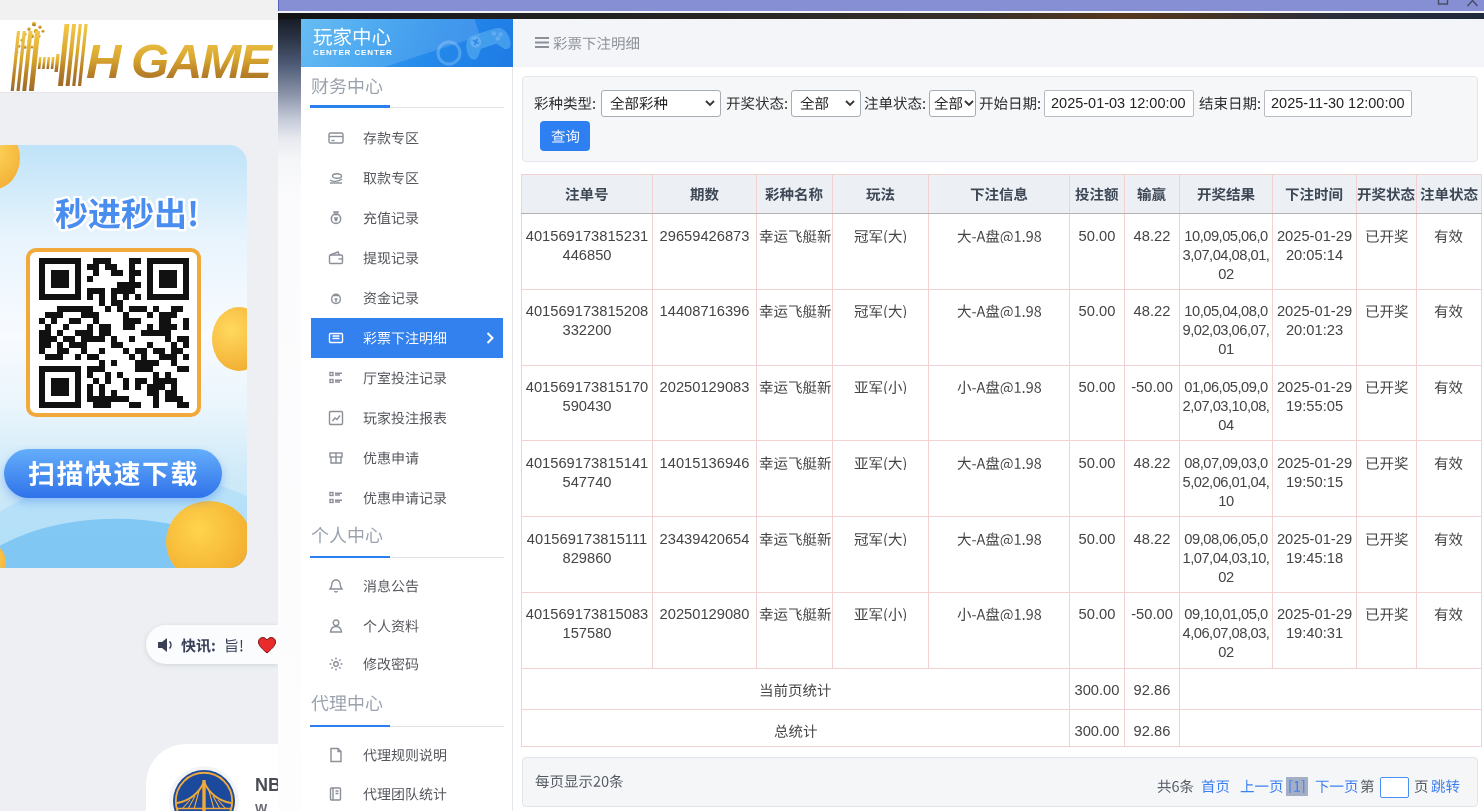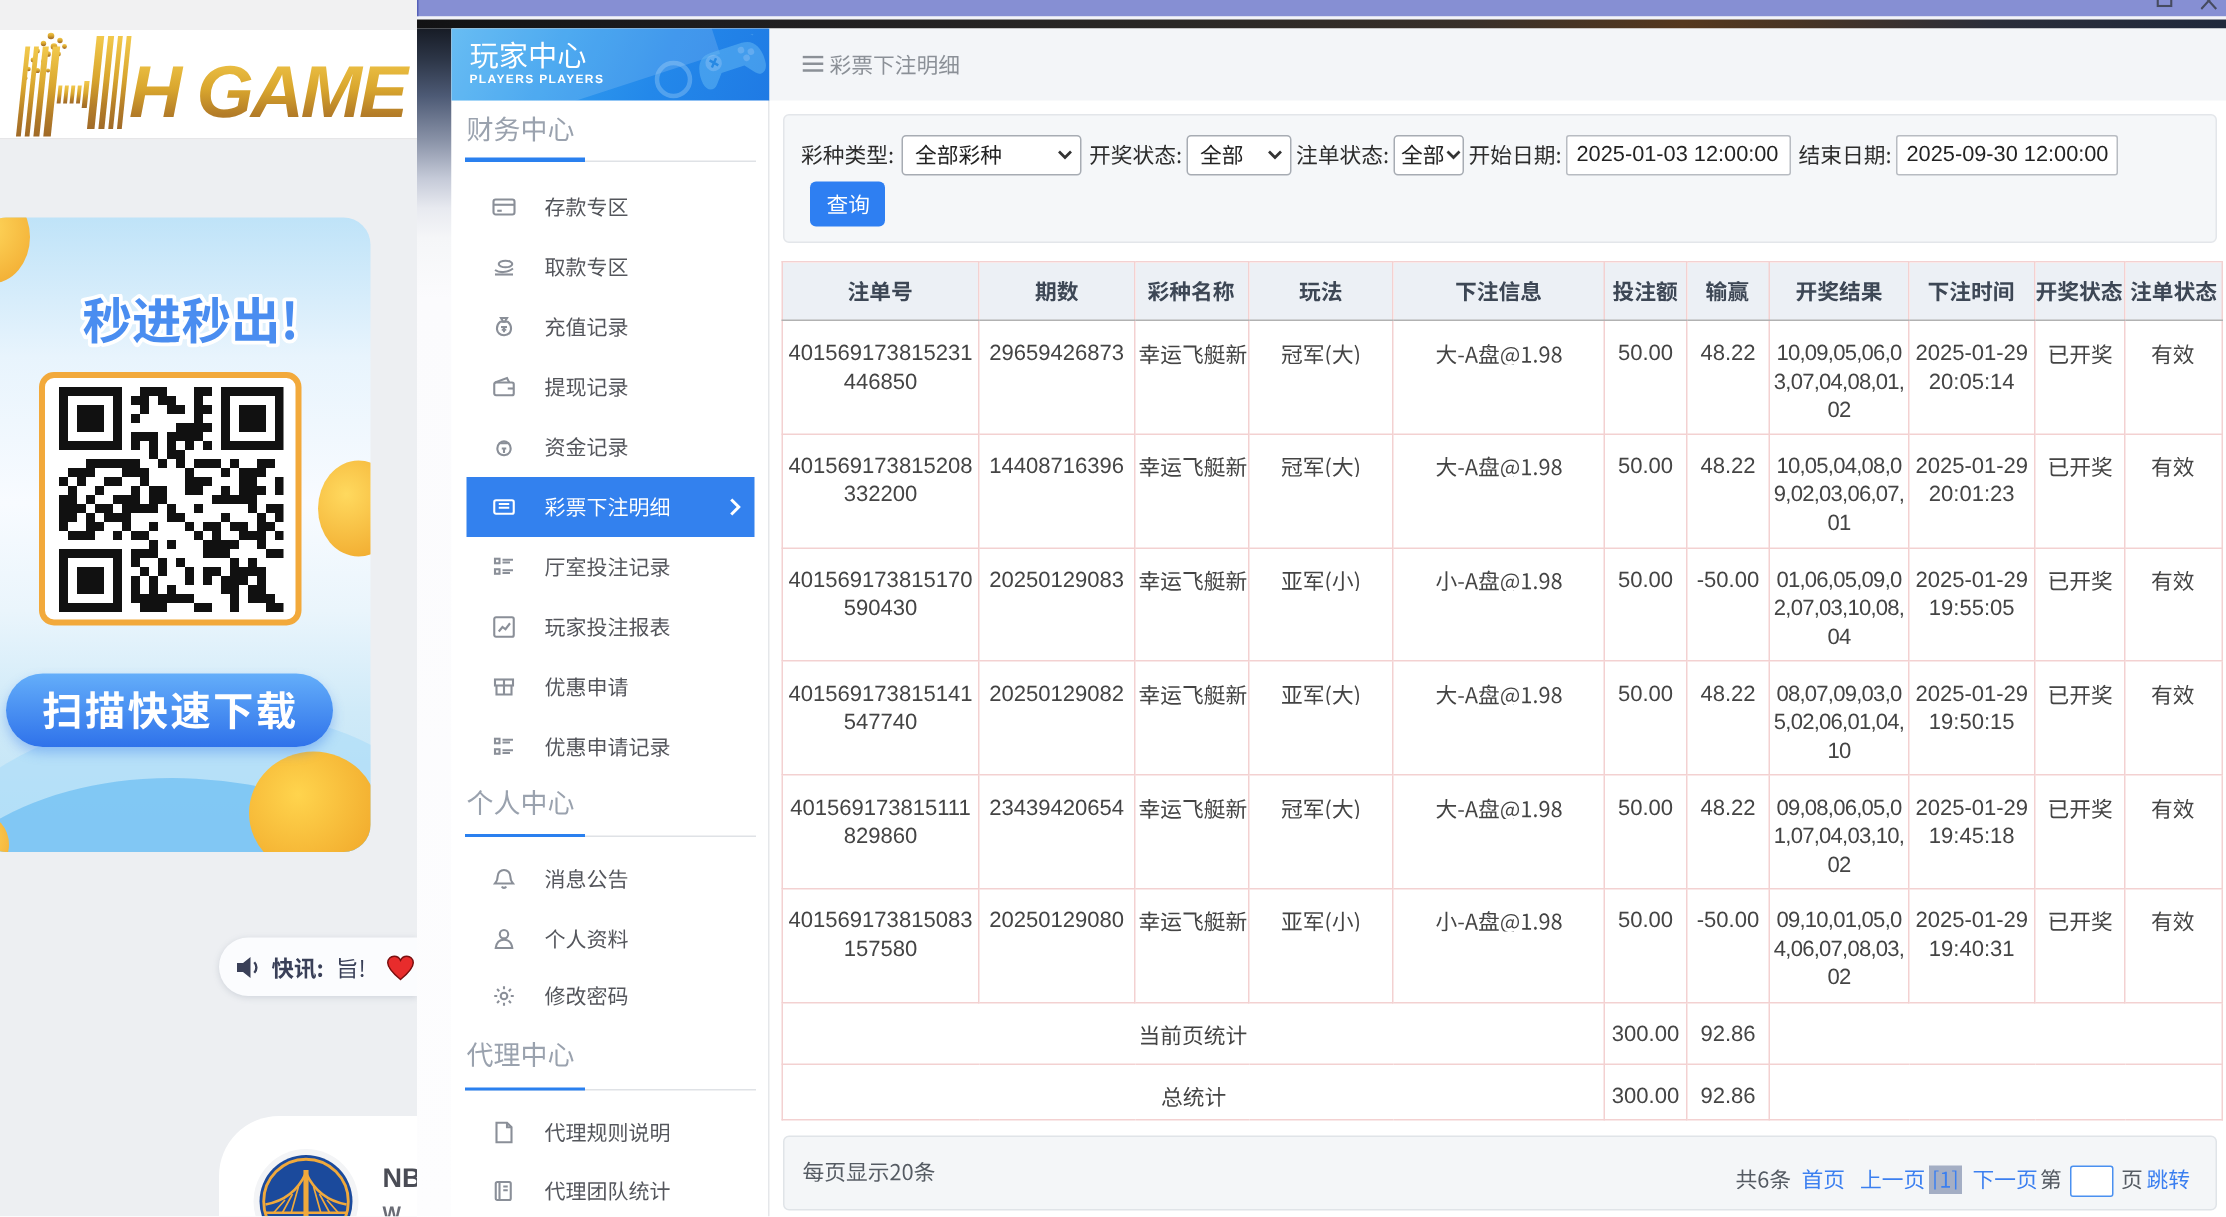--- a/index.html
+++ b/index.html
@@ -433,21 +433,21 @@
         <circle cx="36" cy="12.5" r="2.2" fill="#a5d8fa"></circle>
         <circle cx="42" cy="15.5" r="2.2" fill="#a5d8fa"></circle>
         <circle cx="38" cy="18.5" r="2.2" fill="#a5d8fa"></circle>
         <path d="M46 5 q4 -5 9 -1" stroke="#8ccbf5" fill="none" stroke-width="1.6"></path>
       </g>
     </svg>
   </div>
 <svg class="abs" style="left:313px;top:27px" width="79" height="19" viewBox="0 0 79 19">
     <use href="#g5" fill="#ffffff"></use>
   </svg>
-<div class="abs" style="left:313px;top:48px;font:bold 8px 'Liberation Sans',sans-serif;letter-spacing:0.9px;color:#fff">PLAYERS PLAYERS</div>
+<div class="abs" style="left:313px;top:48px;font:bold 8px 'Liberation Sans',sans-serif;letter-spacing:0.9px;color:#fff">CENTER CENTER</div>
 <svg class="abs" style="left:311px;top:76.5px" width="73" height="18" viewBox="0 0 73 18">
     <use href="#g6" fill="#9aa2ae"></use>
   </svg>
 <div class="abs" style="left:310px;top:106.5px;width:194px;height:1px;background:#dfe2e6"></div>
 <div class="abs" style="left:310px;top:105px;width:80px;height:2.5px;background:#2a80ef"></div>
 <svg class="abs" style="left:311px;top:526px" width="73" height="18" viewBox="0 0 73 18">
     <use href="#g7" fill="#9aa2ae"></use>
   </svg>
 <div class="abs" style="left:310px;top:557px;width:194px;height:1px;background:#dfe2e6"></div>
 <div class="abs" style="left:310px;top:555.5px;width:80px;height:2.5px;background:#2a80ef"></div>
@@ -612,21 +612,21 @@
 <div class="abs" style="left:929px;top:89.5px;width:47px;height:27px;background:#fff;border:1px solid #a7acb3;border-radius:3px"></div>
 <svg class="abs" style="left:934px;top:95.5px" width="30" height="14" viewBox="0 0 30 14">
     <use href="#g31" fill="#222"></use>
   </svg>
 <svg class="abs" style="left:964px;top:100px" width="10" height="7" viewBox="0 0 10 7">
     <path d="M1 1l4 4 4-4" stroke="#333" stroke-width="1.8" fill="none"></path>
   </svg>
 <div class="abs" style="left:1044px;top:89.5px;width:150px;height:27px;background:#fff;border:1px solid #b8bcc2;border-radius:2px"></div>
 <div class="abs" style="left:1051px;top:95px;font:14.5px 'Liberation Sans',sans-serif;color:#222">2025-01-03 12:00:00</div>
 <div class="abs" style="left:1264px;top:89.5px;width:148px;height:27px;background:#fff;border:1px solid #b8bcc2;border-radius:2px"></div>
-<div class="abs" style="left:1271px;top:95px;font:14.5px 'Liberation Sans',sans-serif;color:#222">2025-09-30 12:00:00</div>
+<div class="abs" style="left:1271px;top:95px;font:14.5px 'Liberation Sans',sans-serif;color:#222">2025-11-30 12:00:00</div>
 <div class="abs" style="left:540px;top:121px;width:50px;height:30px;background:#2e7ff2;border-radius:4px"></div>
 <svg class="abs" style="left:550.5px;top:128.5px" width="30" height="14" viewBox="0 0 30 14">
     <use href="#g32" fill="#ffffff"></use>
   </svg>
 <table class="abs" style="left:521px;top:174px;width:960px">
     <colgroup>
       <col style="width:131px">
       <col style="width:104px">
       <col style="width:76px">
       <col style="width:96px">
@@ -790,21 +790,21 @@
           </svg>
         </td>
         <td>
           <svg class="ct" width="30" height="14" viewBox="0 0 30 14">
             <use href="#g48" fill="#444"></use>
           </svg>
         </td>
       </tr>
       <tr style="height:75.8px">
         <td class="num">401569173815141<br>547740</td>
-        <td class="num">20250129082</td>
+        <td class="num">14015136946</td>
         <td>
           <svg class="ct" width="73" height="14" viewBox="0 0 73 14">
             <use href="#g44" fill="#444"></use>
           </svg>
         </td>
         <td>
           <svg class="ct" width="54" height="14" viewBox="0 0 54 14">
             <use href="#g51" fill="#444"></use>
           </svg>
         </td>

